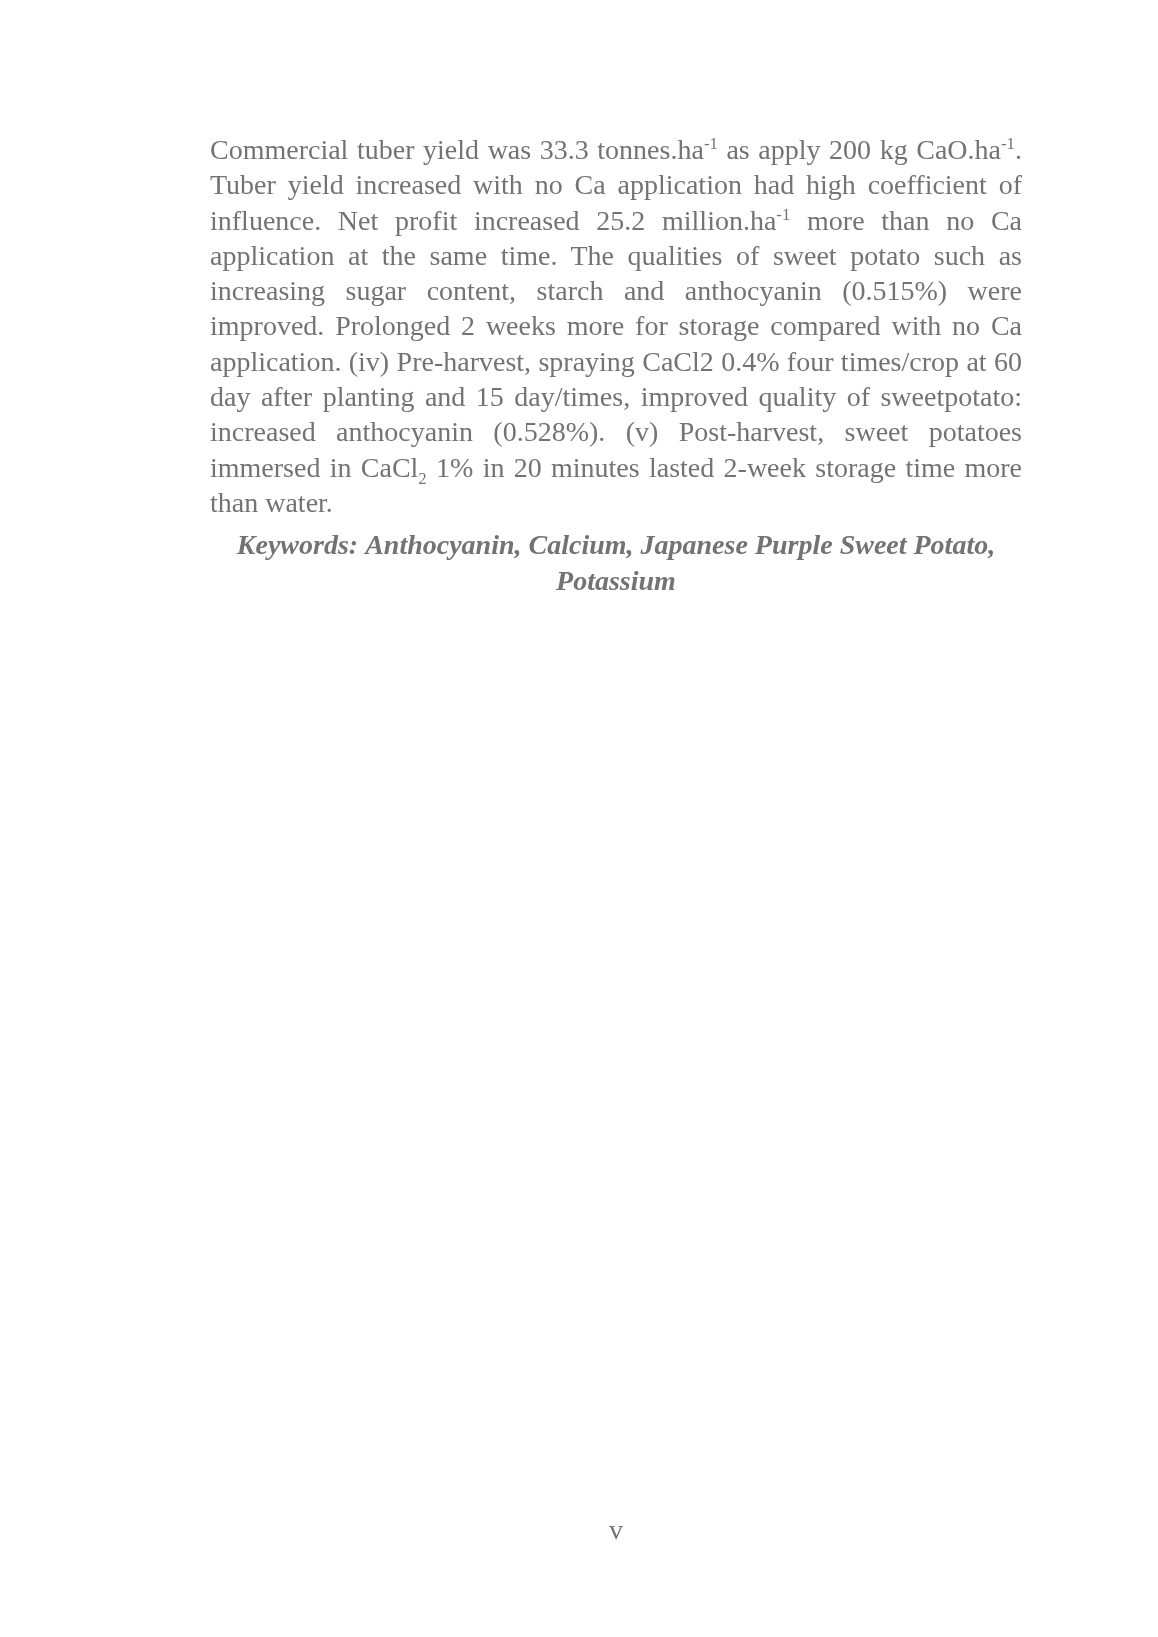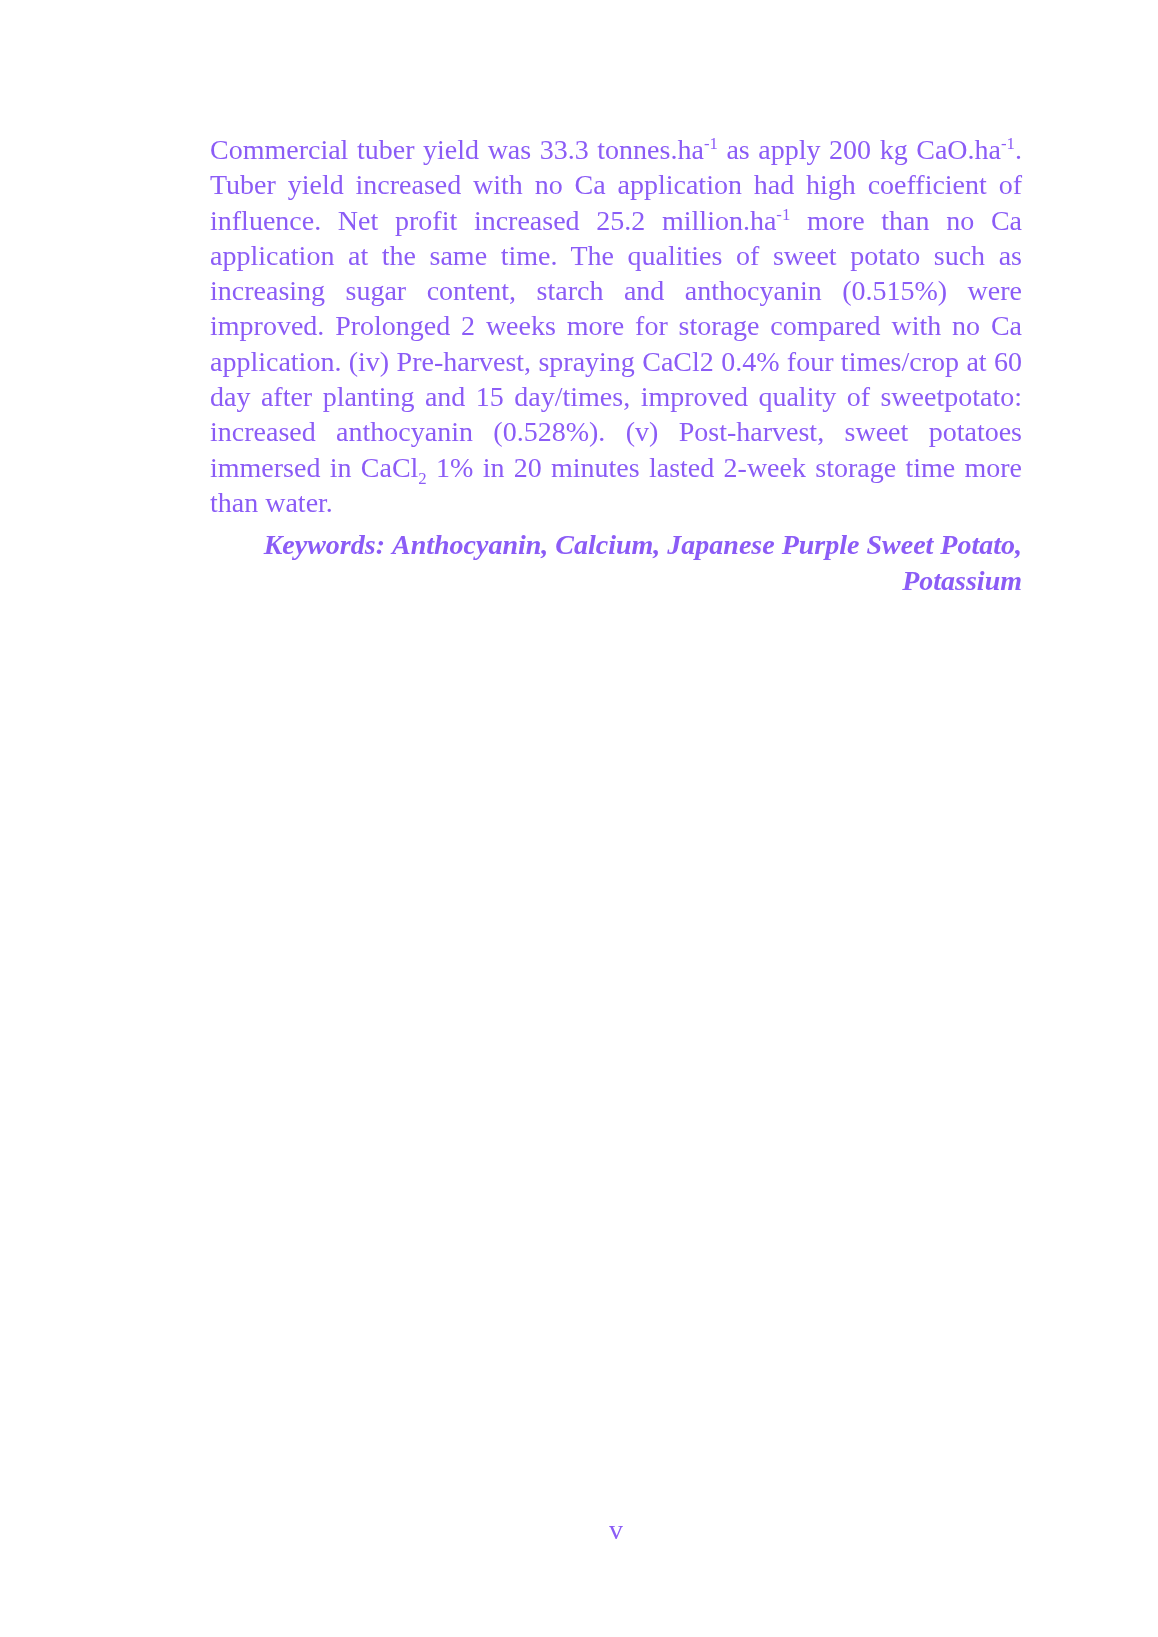--- a/index.html
+++ b/index.html
@@ -5,21 +5,21 @@
   html, body {
     margin: 0;
     padding: 0;
     background: #ffffff;
   }
   .page {
     position: relative;
     width: 1158px;
     height: 1637px;
     background: #ffffff;
-    color: #8b5cf6;
+    color: #737373;
     font-family: "Liberation Serif", "DejaVu Serif", serif;
     overflow: hidden;
   }
   .content {
     position: absolute;
     left: 210px;
     top: 132px;
     width: 812px;
   }
   .abstract-paragraph {
@@ -38,21 +38,21 @@
     font-size: 0.6em;
     line-height: 0;
     vertical-align: sub;
   }
   .keywords-line {
     margin: 7px 0 0 0;
     font-size: 28px;
     line-height: 35.3px;
     font-weight: bold;
     font-style: italic;
-    text-align: right;
+    text-align: center;
   }
   .page-number {
     position: absolute;
     left: 210px;
     top: 1512px;
     width: 812px;
     text-align: center;
     font-size: 28px;
     line-height: 35px;
   }

